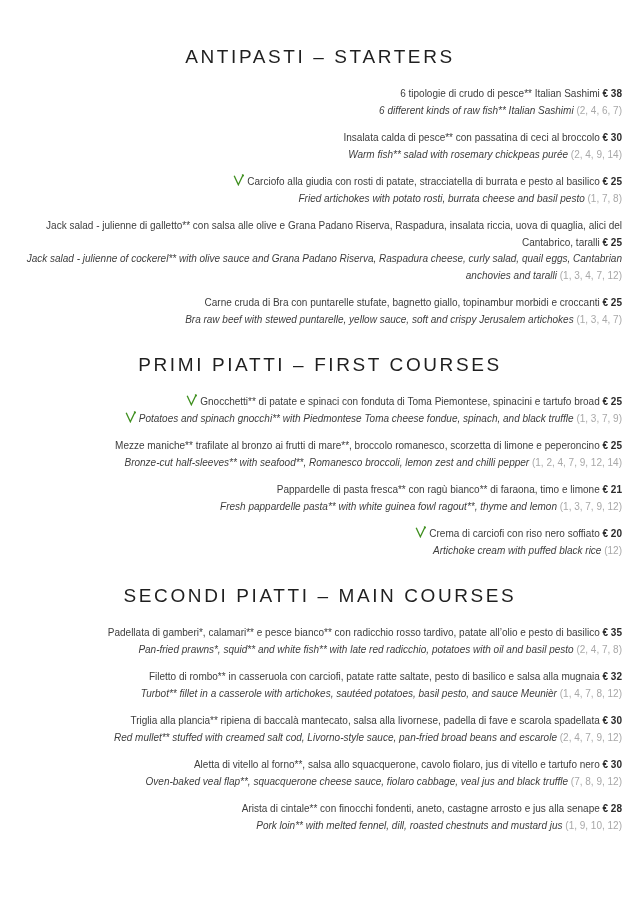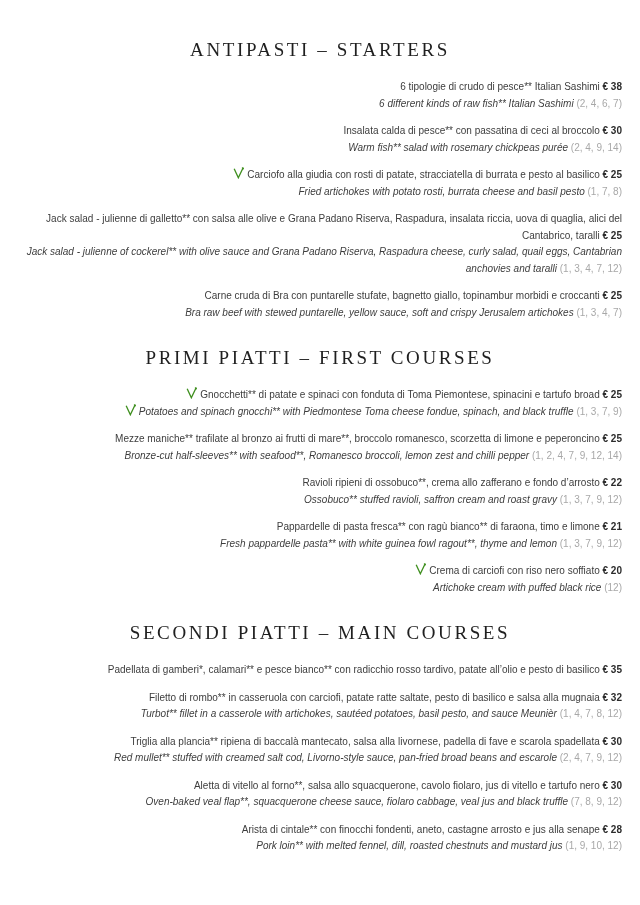--- a/index.html
+++ b/index.html
@@ -7,28 +7,28 @@
   .page {
     box-sizing: border-box;
     width: 640px; height: 905px;
     padding: 30px 18px 0;
     font-family: "Liberation Sans", "DejaVu Sans", sans-serif;
     font-size: 10px;
     line-height: 16.5px;
     color: #3d3d3d;
   }
   .section-title {
-    font-family: Liberation Serif, serif;
+    font-family: Liberation Sans, sans-serif;
     font-weight: normal;
     font-size: 19px;
     line-height: 24px;
     letter-spacing: 2.6px;
     color: #1f1f1f;
     text-align: center;
-    margin: 8px 0 17px 0;
+    margin: 15px 0 17px 0;
     white-space: nowrap;
   }
   .menu-section + .menu-section { margin-top: 25px; }
   .menu-item { text-align: right; margin-bottom: 11px; }
   .line { margin: 0; }
   .dish-en { font-style: italic; }
   .price { font-weight: bold; color: #2b2b2b; white-space: nowrap; }
   .allergens { color: #a8a8a8; font-style: normal; }
   .veg-icon {
     width: 11px; height: 12px;
@@ -87,44 +87,41 @@
             <path d="M1.5 2 L6.8 13.5 L12.3 2" fill="none" stroke="currentColor" stroke-width="1.7"></path>
             <path d="M11.3 0.6 C13.1 -0.2 14.3 0.9 13.9 2.8 C12.1 3.4 11 2.3 11.3 0.6 Z" fill="currentColor"></path>
           </svg><span class="dish-en">Potatoes and spinach gnocchi** with Piedmontese Toma cheese fondue, spinach, and black truffle</span> <span class="allergens">(1, 3, 7, 9)</span></p>
     </div>
 
     <div class="menu-item">
       <p class="line it-line"><span class="dish-it">Mezze maniche** trafilate al bronzo ai frutti di mare**, broccolo romanesco, scorzetta di limone e peperoncino</span> <span class="price">€ 25</span></p>
       <p class="line en-line"><span class="dish-en">Bronze-cut half-sleeves** with seafood**, Romanesco broccoli, lemon zest and chilli pepper</span> <span class="allergens">(1, 2, 4, 7, 9, 12, 14)</span></p>
     </div>
 
-    <div class="menu-item">
-      <p class="line it-line"><span class="dish-it">Ravioli ripieni di ossobuco**, crema allo zafferano e fondo d’arrosto</span> <span class="price">€ 22</span></p>
-      <p class="line en-line"><span class="dish-en">Ossobuco** stuffed ravioli, saffron cream and roast gravy</span> <span class="allergens">(1, 3, 7, 9, 12)</span></p>
-    </div>
 
     <div class="menu-item">
       <p class="line it-line"><span class="dish-it">Pappardelle di pasta fresca** con ragù bianco** di faraona, timo e limone</span> <span class="price">€ 21</span></p>
       <p class="line en-line"><span class="dish-en">Fresh pappardelle pasta** with white guinea fowl ragout**, thyme and lemon</span> <span class="allergens">(1, 3, 7, 9, 12)</span></p>
     </div>
 
     <div class="menu-item">
       <p class="line it-line"><svg class="veg-icon" viewBox="0 0 14 15">
             <path d="M1.5 2 L6.8 13.5 L12.3 2" fill="none" stroke="currentColor" stroke-width="1.7"></path>
             <path d="M11.3 0.6 C13.1 -0.2 14.3 0.9 13.9 2.8 C12.1 3.4 11 2.3 11.3 0.6 Z" fill="currentColor"></path>
           </svg><span class="dish-it">Crema di carciofi con riso nero soffiato</span> <span class="price">€ 20</span></p>
       <p class="line en-line"><span class="dish-en">Artichoke cream with puffed black rice</span> <span class="allergens">(12)</span></p>
     </div>
   </section>
 
   <section class="menu-section">
     <h1 class="section-title">SECONDI PIATTI – MAIN COURSES</h1>
 
     <div class="menu-item">
       <p class="line it-line"><span class="dish-it">Padellata di gamberi*, calamari** e pesce bianco** con radicchio rosso tardivo, patate all’olio e pesto di basilico</span> <span class="price">€ 35</span></p>
+      <p class="line en-line"><span class="dish-en">Pan-fried prawns*, squid** and white fish** with late red radicchio, potatoes with oil and basil pesto</span> <span class="allergens">(2, 4, 7, 8)</span></p>
     </div>
 
     <div class="menu-item">
       <p class="line it-line"><span class="dish-it">Filetto di rombo** in casseruola con carciofi, patate ratte saltate, pesto di basilico e salsa alla mugnaia</span> <span class="price">€ 32</span></p>
       <p class="line en-line"><span class="dish-en">Turbot** fillet in a casserole with artichokes, sautéed potatoes, basil pesto, and sauce Meunièr</span> <span class="allergens">(1, 4, 7, 8, 12)</span></p>
     </div>
 
     <div class="menu-item">
       <p class="line it-line"><span class="dish-it">Triglia alla plancia** ripiena di baccalà mantecato, salsa alla livornese, padella di fave e scarola spadellata</span> <span class="price">€ 30</span></p>
       <p class="line en-line"><span class="dish-en">Red mullet** stuffed with creamed salt cod, Livorno-style sauce, pan-fried broad beans and escarole</span> <span class="allergens">(2, 4, 7, 9, 12)</span></p>

